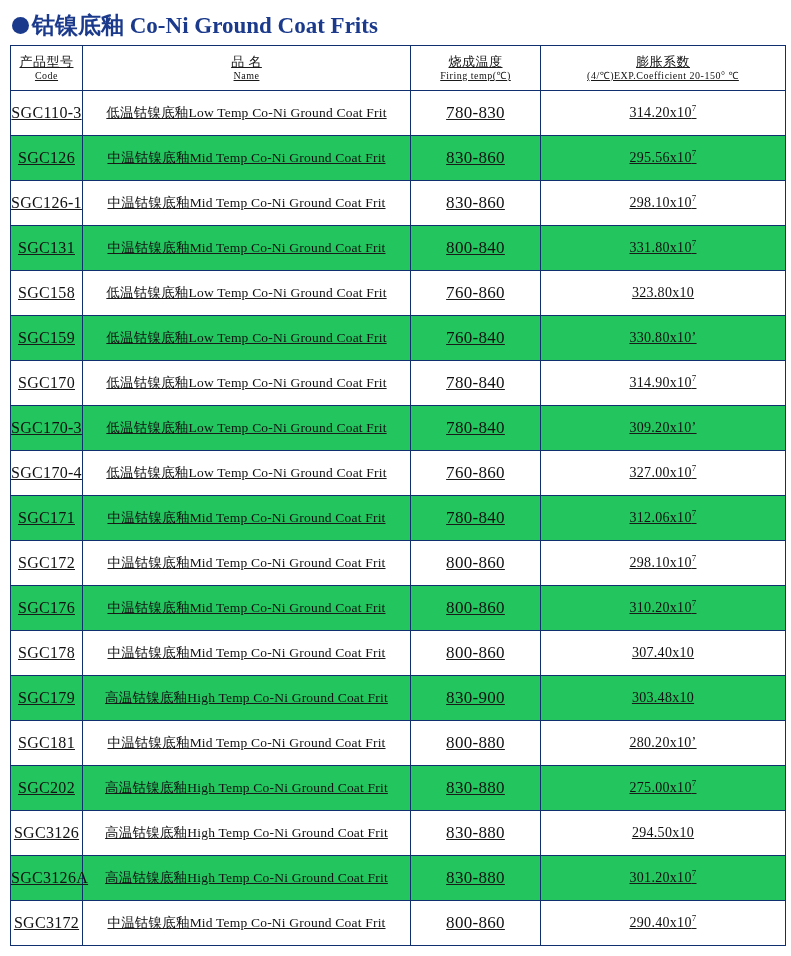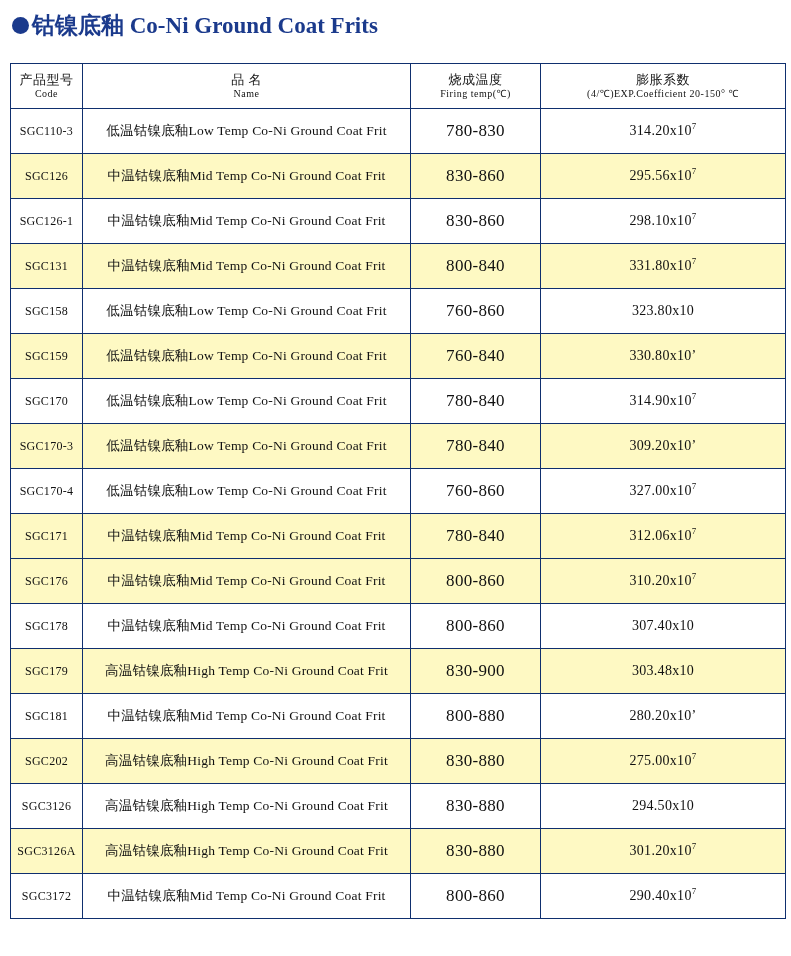--- a/index.html
+++ b/index.html
@@ -44,22 +44,23 @@
     color: #1b3a8c;
     letter-spacing: 0px;
     white-space: nowrap;
     line-height: 1;
   }
 
   
   table.frits {
     border-collapse: collapse;
     width: 775px;
-    margin: 21px 0 0 2px;
+    margin: 3px 0 0 2px;
     table-layout: fixed;
+    text-decoration: underline;
   }
   table.frits th,
   table.frits td {
     border: 1px solid #0f2f6e;
     padding: 0;
     text-align: center;
     vertical-align: middle;
   }
   thead th {
     background: #ffffff;
@@ -80,24 +81,24 @@
     letter-spacing: 0.5px;
   }
 
   col.c-code  { width: 72px; }
   col.c-name  { width: 328px; }
   col.c-temp  { width: 130px; }
   col.c-exp   { width: 245px; }
 
   tbody tr { height: 45px; }
   tbody tr.odd  { background: #ffffff; }
-  tbody tr.even { background: #fef9c3; }
+  tbody tr.even { background: #22c55e; }
 
   td.code {
-    font-size: 12px;
+    font-size: 16px;
     letter-spacing: 0.3px;
     color: #111;
   }
   td.name {
     font-size: 13.5px;
     letter-spacing: 0.2px;
     color: #111;
     white-space: nowrap;
   }
   td.temp {
@@ -207,20 +208,26 @@
           <td class="name">低温钴镍底釉Low Temp Co-Ni Ground Coat Frit</td>
           <td class="temp">760-860</td>
           <td class="exp"><span>327.00x10</span><span class="sup">7</span></td>
         </tr>
         <tr class="even">
           <td class="code">SGC171</td>
           <td class="name">中温钴镍底釉Mid Temp Co-Ni Ground Coat Frit</td>
           <td class="temp">780-840</td>
           <td class="exp"><span>312.06x10</span><span class="sup">7</span></td>
         </tr>
+        <tr class="odd">
+          <td class="code">SGC172</td>
+          <td class="name">中温钴镍底釉Mid Temp Co-Ni Ground Coat Frit</td>
+          <td class="temp">800-860</td>
+          <td class="exp"><span>298.10x10</span><span class="sup">7</span></td>
+        </tr>
         <tr class="even">
           <td class="code">SGC176</td>
           <td class="name">中温钴镍底釉Mid Temp Co-Ni Ground Coat Frit</td>
           <td class="temp">800-860</td>
           <td class="exp"><span>310.20x10</span><span class="sup">7</span></td>
         </tr>
         <tr class="odd">
           <td class="code">SGC178</td>
           <td class="name">中温钴镍底釉Mid Temp Co-Ni Ground Coat Frit</td>
           <td class="temp">800-860</td>

